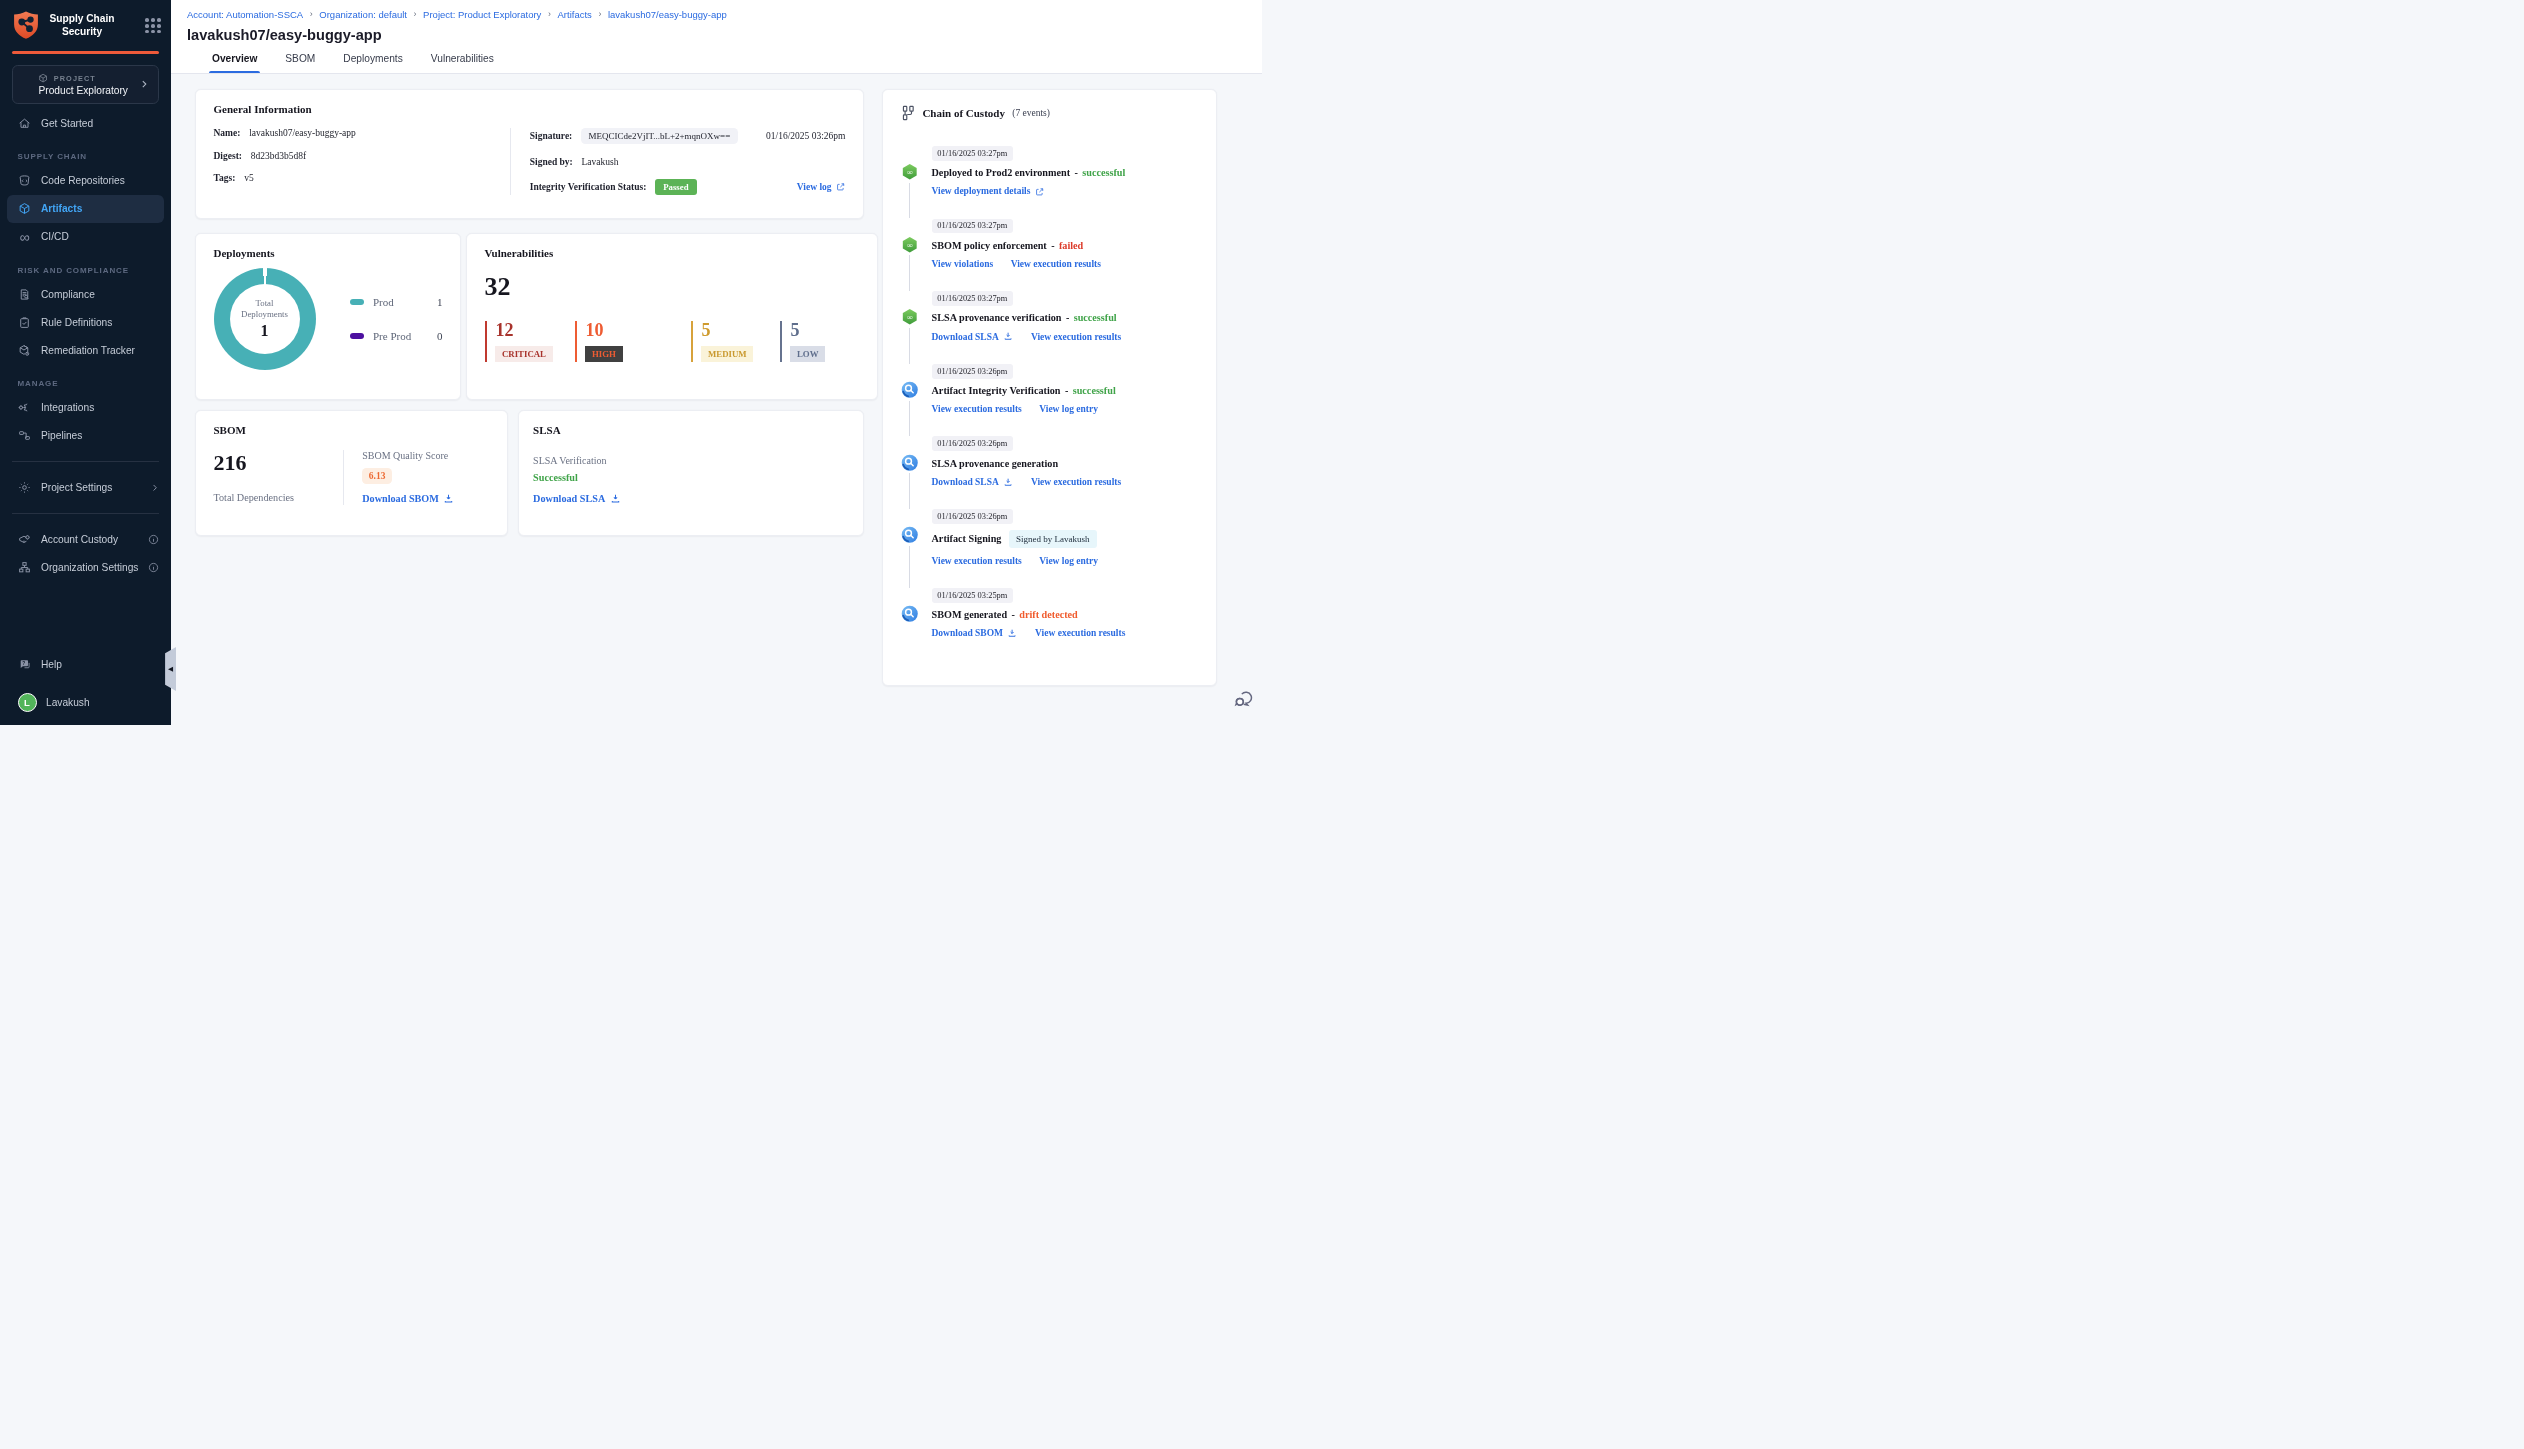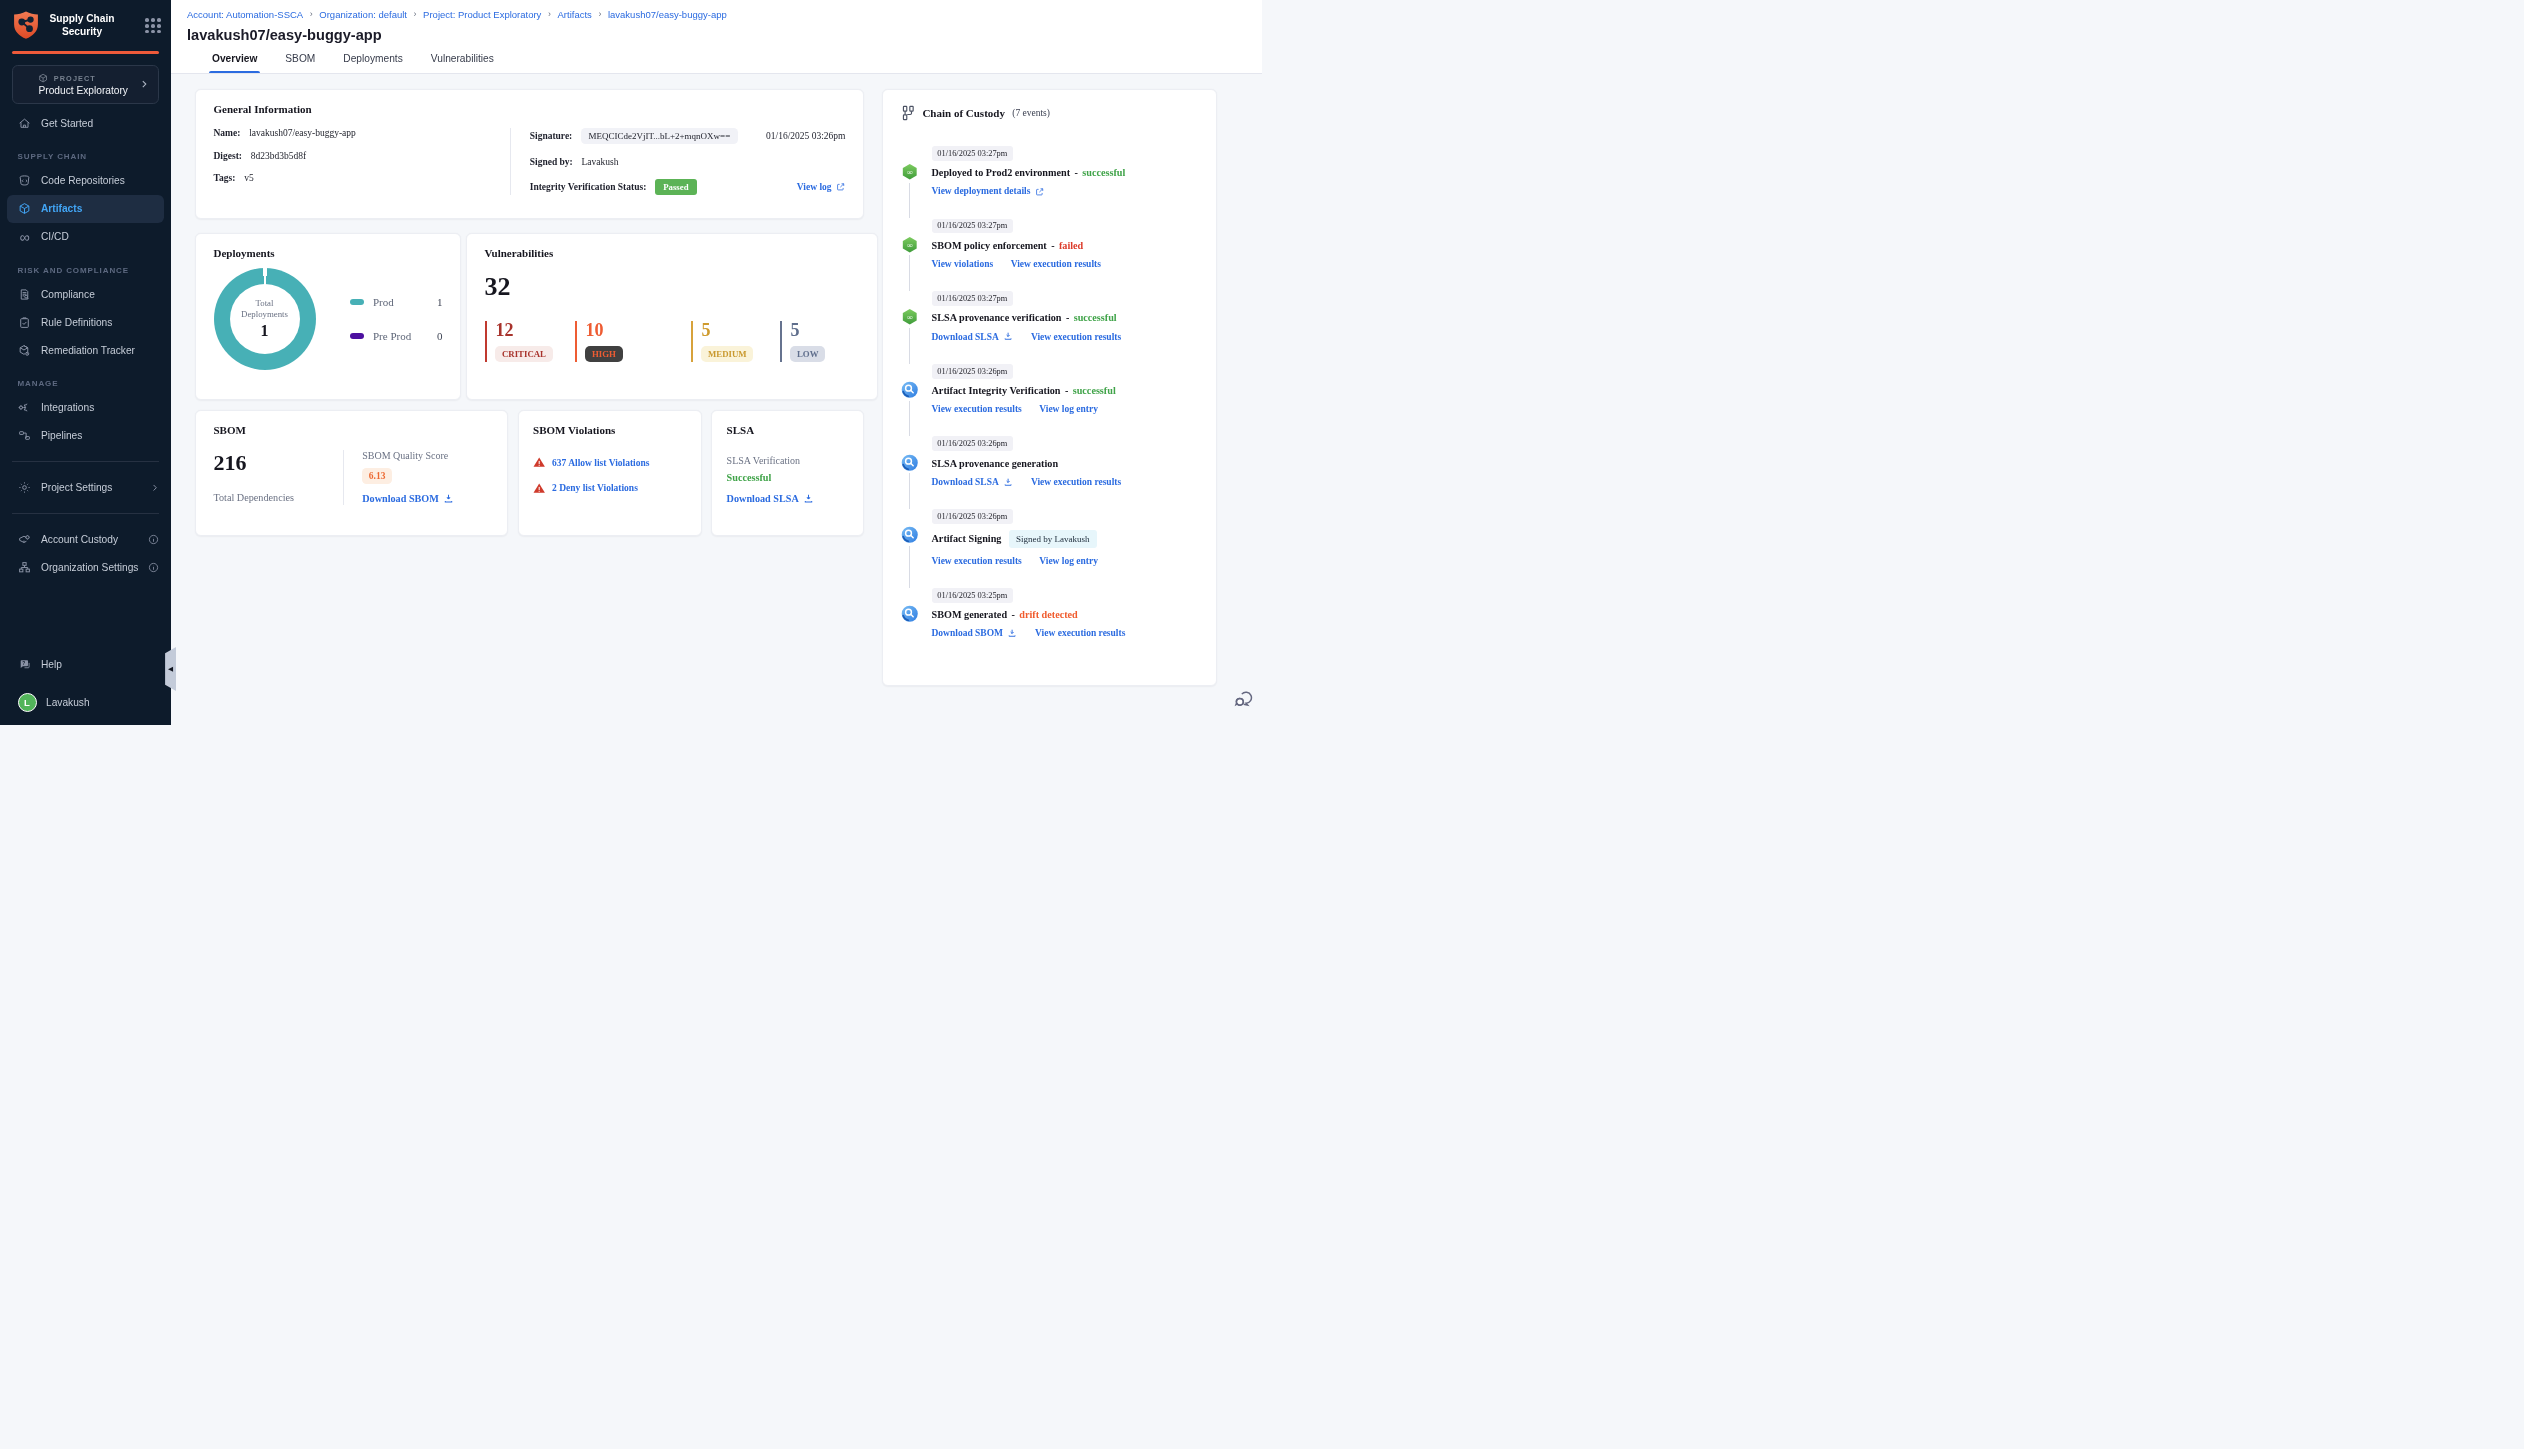--- a/index.html
+++ b/index.html
@@ -91,21 +91,21 @@
   .sev { border-left:2.2px solid; padding-left:8.8px; }
   .sev:nth-child(1) { width:90px; border-color:#c0392f; }
   .sev:nth-child(2) { width:116px; border-color:#ee5c33; }
   .sev:nth-child(3) { width:89px; border-color:#d7a23b; }
   .sev:nth-child(4) { width:80px; border-color:#66738f; }
   .sev-num { font-size:18px; font-weight:bold; line-height:1; }
   .sev:nth-child(1) .sev-num { color:#a8332c; }
   .sev:nth-child(2) .sev-num { color:#ee5c33; }
   .sev:nth-child(3) .sev-num { color:#cf9b2e; }
   .sev:nth-child(4) .sev-num { color:#5f6e8c; }
-  .sev-badge { display:inline-block; margin-top:6.6px; font-size:8.8px; font-weight:bold; padding:2.9px 6.6px; border-radius:5px; }
+  .sev-badge { display:inline-block; margin-top:6.6px; font-size:8.8px; font-weight:bold; padding:2.9px 6.6px; border-radius:0; }
   .sev:nth-child(1) .sev-badge { background:#f7ebe9; color:#a8332c; }
   .sev:nth-child(2) .sev-badge { background:#404040; color:#ee5c33; }
   .sev:nth-child(3) .sev-badge { background:#faf3d9; color:#c9992f; }
   .sev:nth-child(4) .sev-badge { background:#d9dde7; color:#5f6e8c; }
 
   
   .row3 { display:flex; gap:9.5px; margin-top:9.5px; }
   .sbom-card { width:313px; flex:0 0 313px; height:126px; padding:13px 17.5px; }
   .sbom-body { display:flex; margin-top:14.6px; }
   .sbom-left { width:129px; }
@@ -515,41 +515,20 @@
                       <span>Download SBOM</span>
                   <svg class="icon" width="11" height="11" viewBox="0 0 24 24" fill="none" stroke="#2b6be0" stroke-width="2.2">
                         <path d="M12 4v9M12 13l-3.5-3.5M12 13l3.5-3.5M5 17.5v2h14v-2"></path>
                       </svg>
                     </a>
                 </div>
               </div>
             </div>
           </section>
 
-          <section class="card viol-card">
-            <div class="card-title">SBOM Violations</div>
-            <div class="viol-list">
-              <div class="viol-row">
-                <svg class="icon" width="12.4" height="12.4" viewBox="0 0 24 24">
-                    <path d="M12 3L23 21H1z" fill="#cf3a2b"></path>
-                    <rect x="11" y="9.5" width="2" height="6" fill="#fff"></rect>
-                    <rect x="11" y="17" width="2" height="2" fill="#fff"></rect>
-                  </svg>
-                <a class="lnk">637 Allow list Violations</a>
-              </div>
-              <div class="viol-row">
-                <svg class="icon" width="12.4" height="12.4" viewBox="0 0 24 24">
-                    <path d="M12 3L23 21H1z" fill="#cf3a2b"></path>
-                    <rect x="11" y="9.5" width="2" height="6" fill="#fff"></rect>
-                    <rect x="11" y="17" width="2" height="2" fill="#fff"></rect>
-                  </svg>
-                <a class="lnk">2 Deny list Violations</a>
-              </div>
-            </div>
-          </section>
 
           <section class="card slsa-card">
             <div class="card-title">SLSA</div>
             <div class="slsa-lab">SLSA Verification</div>
             <div class="slsa-status">Successful</div>
             <div class="slsa-dl"><a class="lnk" style="font-size:10.2px">
                   <span>Download SLSA</span>
               <svg class="icon" width="11" height="11" viewBox="0 0 24 24" fill="none" stroke="#2b6be0" stroke-width="2.2">
                     <path d="M12 4v9M12 13l-3.5-3.5M12 13l3.5-3.5M5 17.5v2h14v-2"></path>
                   </svg>

